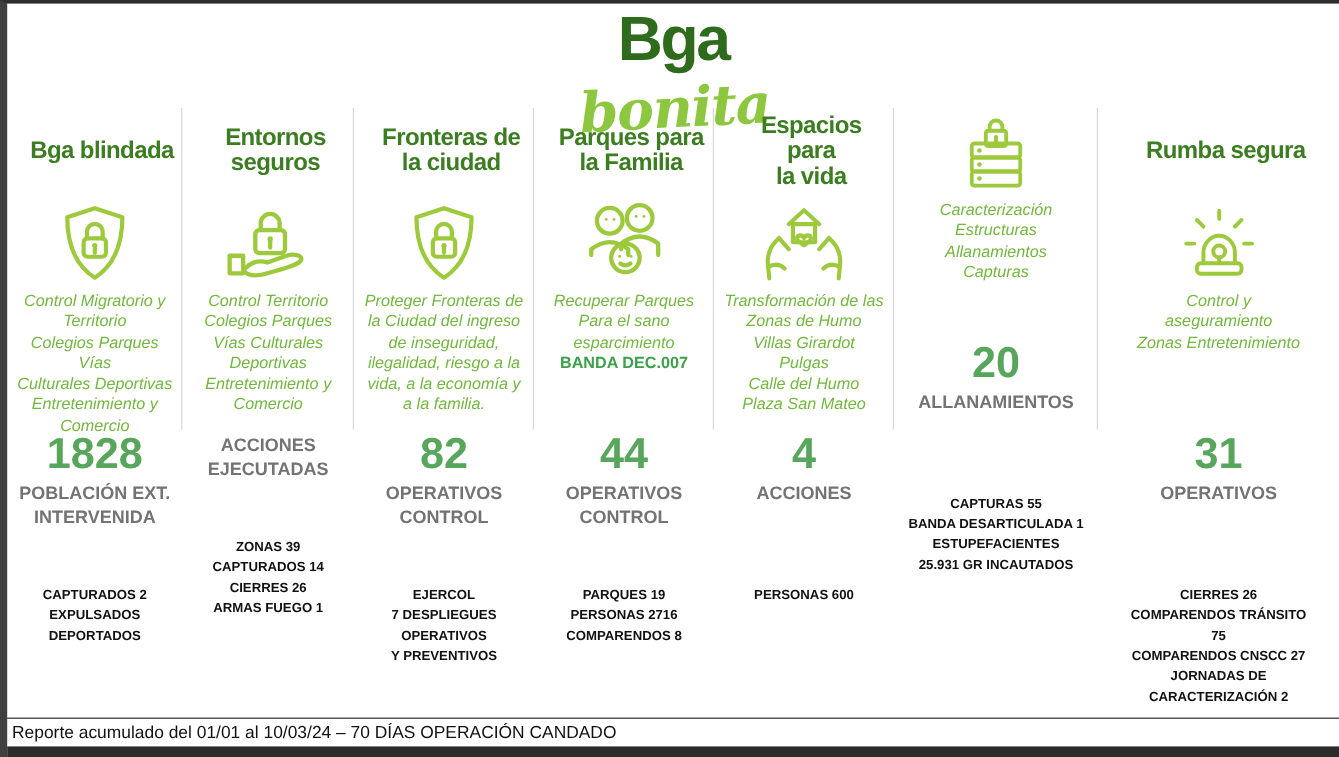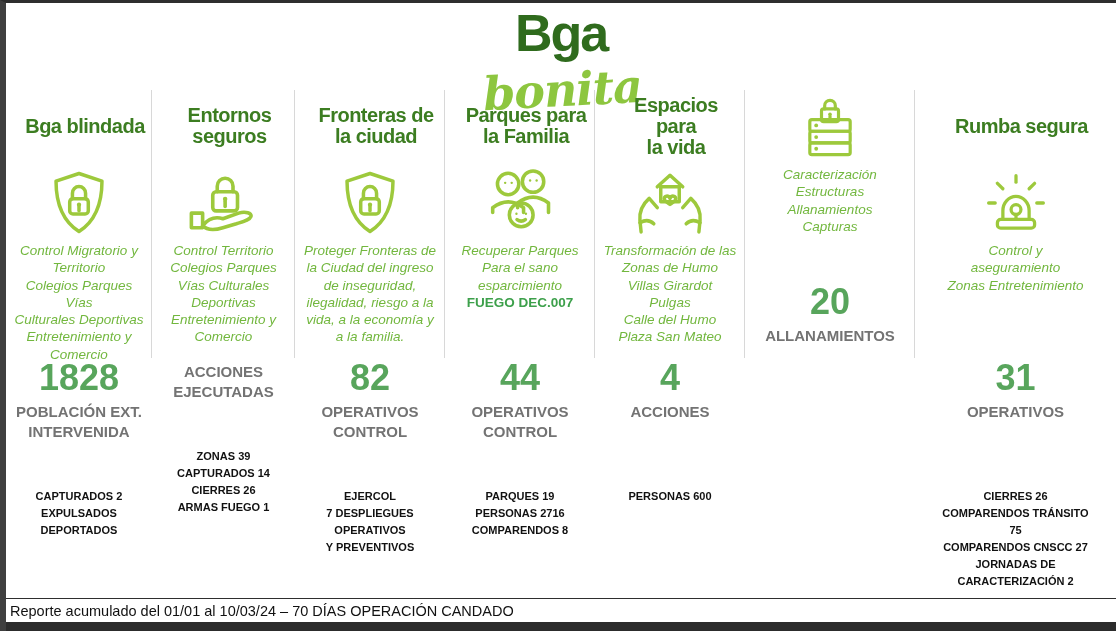--- a/index.html
+++ b/index.html
@@ -183,21 +183,21 @@
           <circle cx="19.5" cy="15" r="1" fill="#9dc93c" stroke="none"></circle>
           <circle cx="25" cy="15" r="1" fill="#9dc93c" stroke="none"></circle>
           <circle cx="40.5" cy="13" r="1" fill="#9dc93c" stroke="none"></circle>
           <circle cx="46" cy="13" r="1" fill="#9dc93c" stroke="none"></circle>
         </svg>
       </div>
       <div class="row-desc">
         <div class="col-desc">Recuperar Parques
 Para el sano
 esparcimiento</div>
-        <div class="col-desc-bold">FUEGO DEC.007</div>
+        <div class="col-desc-bold">BANDA DEC.007</div>
       </div>
       <div class="row-number">
           <div class="col-number">44</div>
         </div>
       <div class="row-label">
           <div class="col-label">OPERATIVOS
 CONTROL</div>
         </div>
       <div class="row-stats">
           <div class="col-stats">PARQUES 19
@@ -263,20 +263,26 @@
 Allanamientos
 Capturas</div>
         <div class="col-desc-bold"></div>
       </div>
       <div class="row-number">
           <div class="col-number">20</div>
         </div>
       <div class="row-label">
           <div class="col-label">ALLANAMIENTOS</div>
         </div>
+      <div class="row-stats">
+          <div class="col-stats">CAPTURAS 55
+BANDA DESARTICULADA 1
+ESTUPEFACIENTES
+25.931 GR INCAUTADOS</div>
+        </div>
     </div>
 
     <div class="col" style="width:201px">
       <div class="row-title">
           <div class="col-title">Rumba segura</div>
         </div>
       <div class="row-icon">
         <svg width="70" height="70" viewBox="0 0 64 64" fill="none" stroke="#9dc93c" stroke-width="3" stroke-linecap="round" stroke-linejoin="round">
           <path d="M20 47 v-8 a12 13 0 0 1 24 0 v8"></path>
           <rect x="15" y="47" width="34" height="8" rx="3"></rect>

